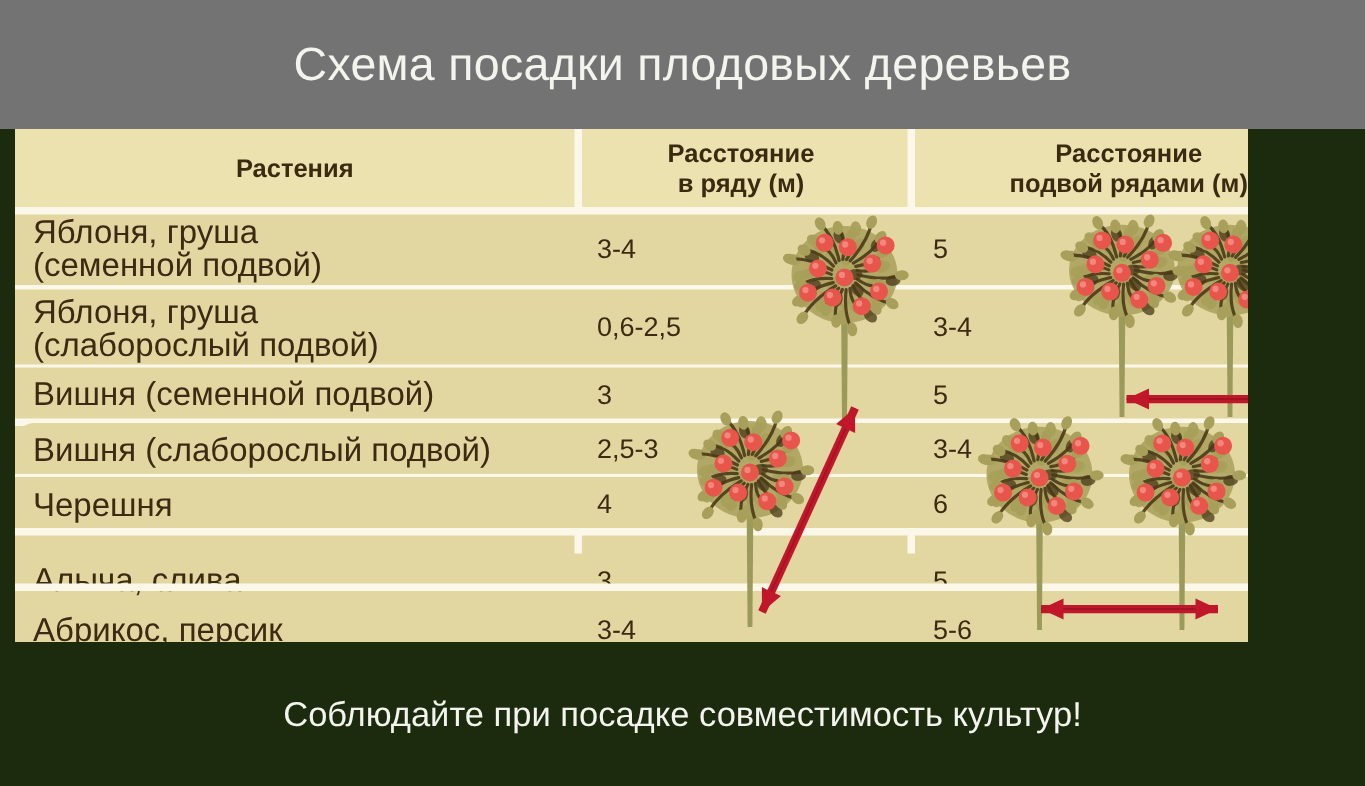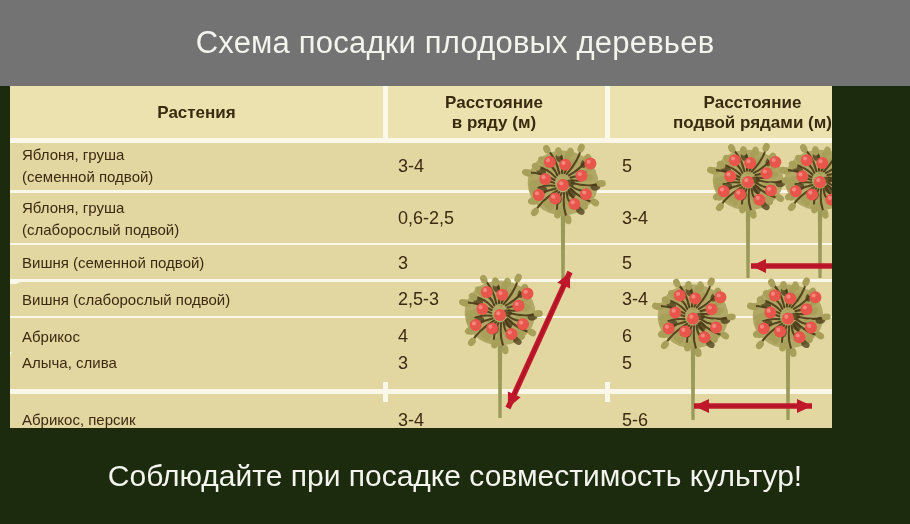--- a/index.html
+++ b/index.html
@@ -22,21 +22,21 @@
     white-space:nowrap;
   }
 
   
   .footer-banner{
     position:absolute;left:0;top:428px;width:910px;height:96px;
     display:flex;align-items:center;justify-content:center;
     background:#1c2a0e;
   }
   .footer-text{
-    color:#f4f4ee;font-size:30px;font-weight:400;white-space:nowrap;
+    color:#f4f4ee;font-size:23px;font-weight:400;white-space:nowrap;
   }
 
   
   .table-wrap{
     position:absolute;left:10px;top:86px;width:822px;height:342px;
     background:#e2d7a0;overflow:hidden;
   }
 
   
   .thead{
@@ -64,21 +64,21 @@
   .tbody{position:absolute;left:0;top:54px;width:890px;height:288px;}
   .row{
     position:absolute;left:0;width:890px;background:#e2d7a0;
   }
   .row-sep{
     position:absolute;left:0;width:890px;height:5px;background:#fbf8ea;
   }
   .cell-plant{
     position:absolute;left:12px;top:0;width:355px;height:100%;
     display:flex;flex-direction:column;justify-content:center;
-    color:#3c2a12;font-size:15px;line-height:22px;
+    color:#3c2a12;font-size:22px;line-height:22px;
   }
   .cell-inrow{
     position:absolute;left:388px;top:0;width:200px;height:100%;
     display:flex;align-items:center;
     color:#3c2a12;font-size:18px;
   }
   .cell-between{
     position:absolute;left:612px;top:0;width:270px;height:100%;
     display:flex;align-items:center;
     color:#3c2a12;font-size:18px;
@@ -150,27 +150,27 @@
         <div class="row" style="top: 141.714px; height: 36.5714px; border-radius: 13px;">
           <div class="cell-plant">
             <span>Вишня (слаборослый подвой)</span>
           </div>
           <div class="cell-inrow">2,5-3</div>
           <div class="cell-between">3-4</div>
         </div>
         <div class="row-sep" style="top: 175.786px;"></div>
         <div class="row" style="top: 178.286px; height: 36.5714px;">
           <div class="cell-plant">
-            <span>Абрикос</span>
+            <span>Черешня</span>
           </div>
           <div class="cell-inrow">4</div>
           <div class="cell-between">6</div>
         </div>
         <div class="row-sep" style="top: 212.357px;"></div>
-        <div class="row" style="top: 205px; height: 36.5714px; border-radius: 14px;">
+        <div class="row" style="top: 229px; height: 36.5714px; border-radius: 14px;">
           <div class="cell-plant">
             <span>Алыча, слива</span>
           </div>
           <div class="cell-inrow">3</div>
           <div class="cell-between">5</div>
         </div>
         <div class="row-sep" style="top: 248.929px;"></div>
         <div class="row" style="top: 262px; height: 36.5714px;">
           <div class="cell-plant">
             <span>Абрикос, персик</span>

